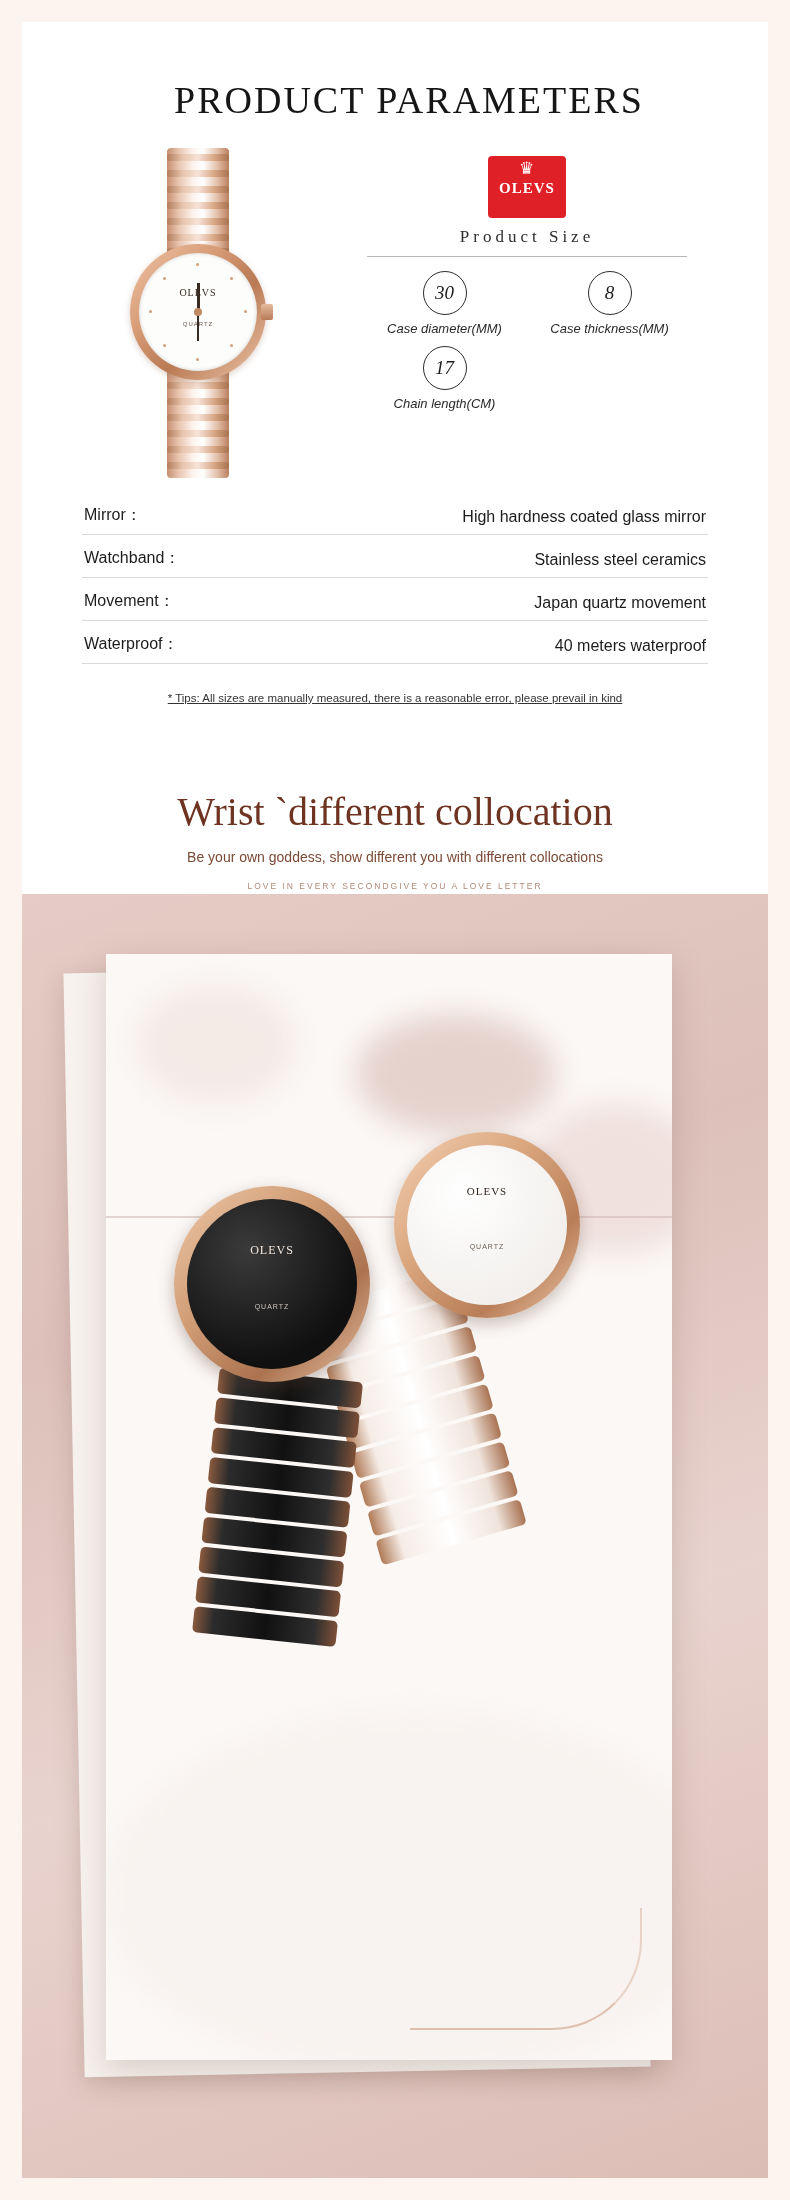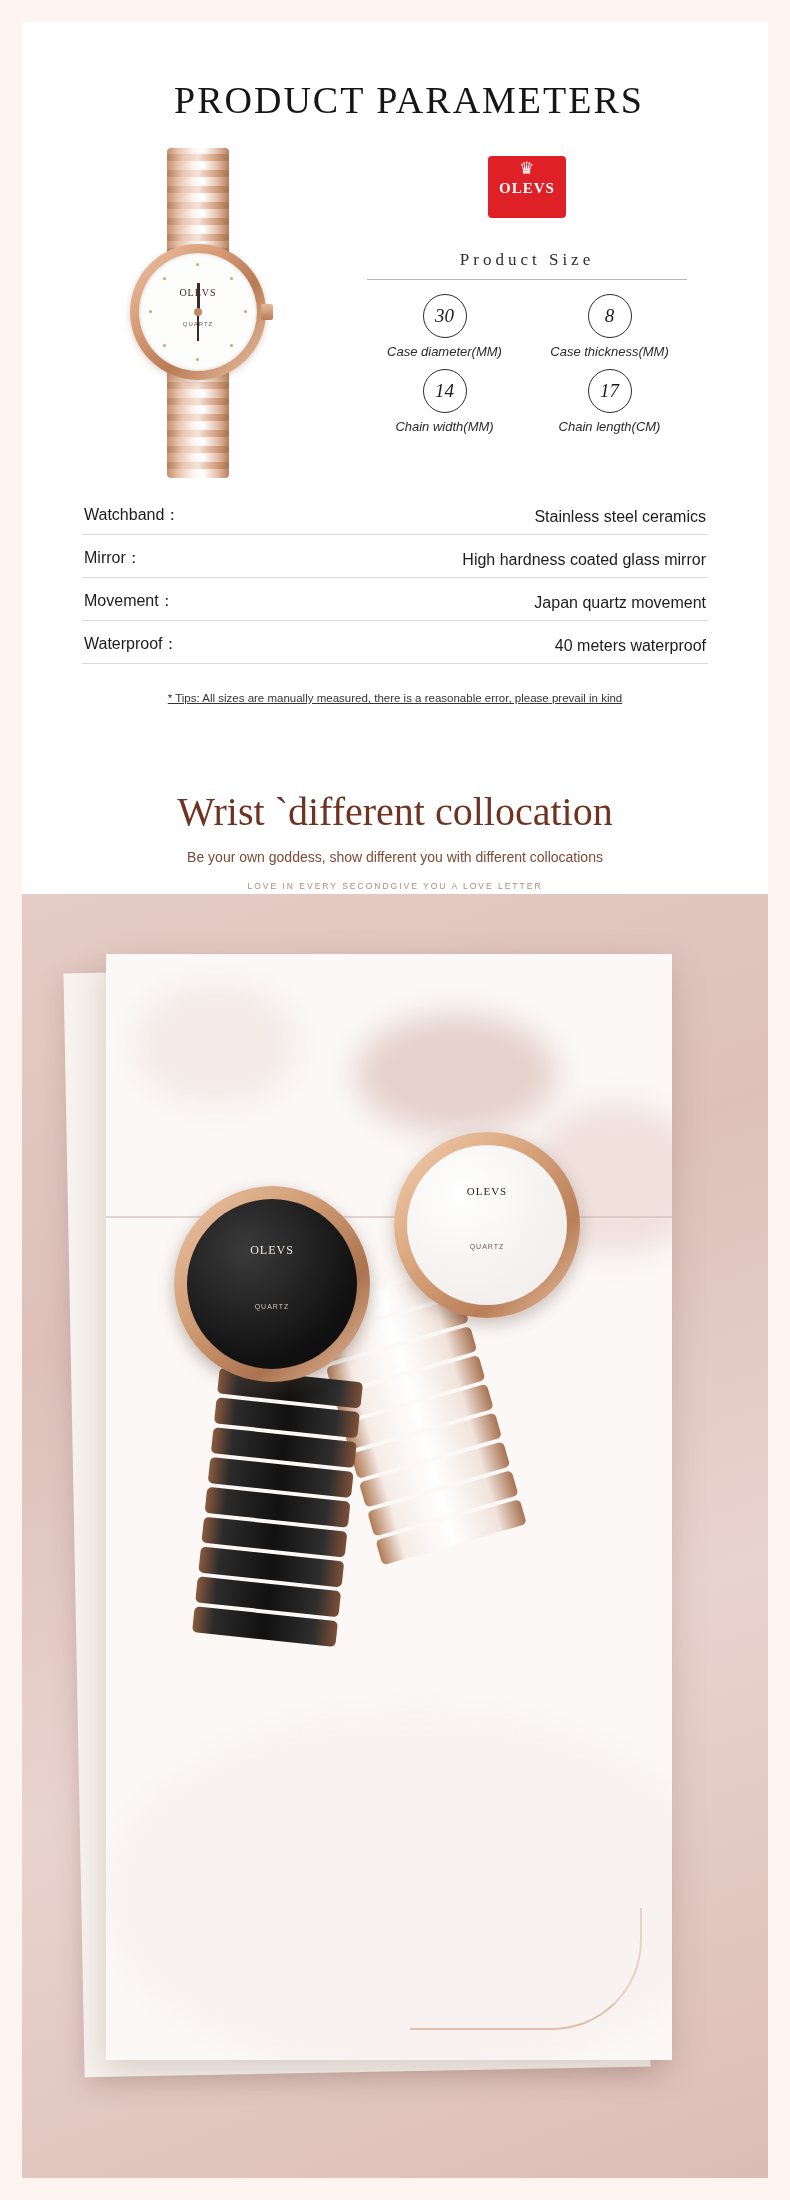--- a/index.html
+++ b/index.html
@@ -169,21 +169,21 @@
     letter-spacing: 1px;
   }
   .logo-text {
     font-family: "Liberation Serif", serif;
     font-size: 15px;
     letter-spacing: 1px;
     font-weight: 700;
     margin-top: -2px;
   }
   .prod-size-head {
-    margin-top: 32px;
+    margin-top: 9px;
     text-align: center;
     font-size: 17px;
     letter-spacing: 4px;
     color: #2d2d2d;
     font-family: "Liberation Serif", serif;
   }
   .rule {
     width: 320px;
     height: 1px;
     background: #b8b8b8;
@@ -504,39 +504,35 @@
         <div class="size-grid">
           <div class="size-cell">
             <div class="circ">30</div>
             <div class="size-label">Case diameter(MM)</div>
           </div>
           <div class="size-cell">
             <div class="circ">8</div>
             <div class="size-label">Case thickness(MM)</div>
           </div>
           <div class="size-cell">
-            <div class="circ">14</div>
-            <div class="size-label">Chain width(MM)</div>
-          </div>
-          <div class="size-cell">
             <div class="circ">17</div>
             <div class="size-label">Chain length(CM)</div>
           </div>
         </div>
       </div>
     </div>
 
     <div class="spec-table">
       <div class="spec-row">
+        <span class="k">Mirror：</span>
+        <span class="v">High hardness coated glass mirror</span>
+      </div>
+      <div class="spec-row">
         <span class="k">Watchband：</span>
         <span class="v">Stainless steel ceramics</span>
-      </div>
-      <div class="spec-row">
-        <span class="k">Mirror：</span>
-        <span class="v">High hardness coated glass mirror</span>
       </div>
       <div class="spec-row">
         <span class="k">Movement：</span>
         <span class="v">Japan quartz movement</span>
       </div>
       <div class="spec-row">
         <span class="k">Waterproof：</span>
         <span class="v">40 meters waterproof</span>
       </div>
     </div>

